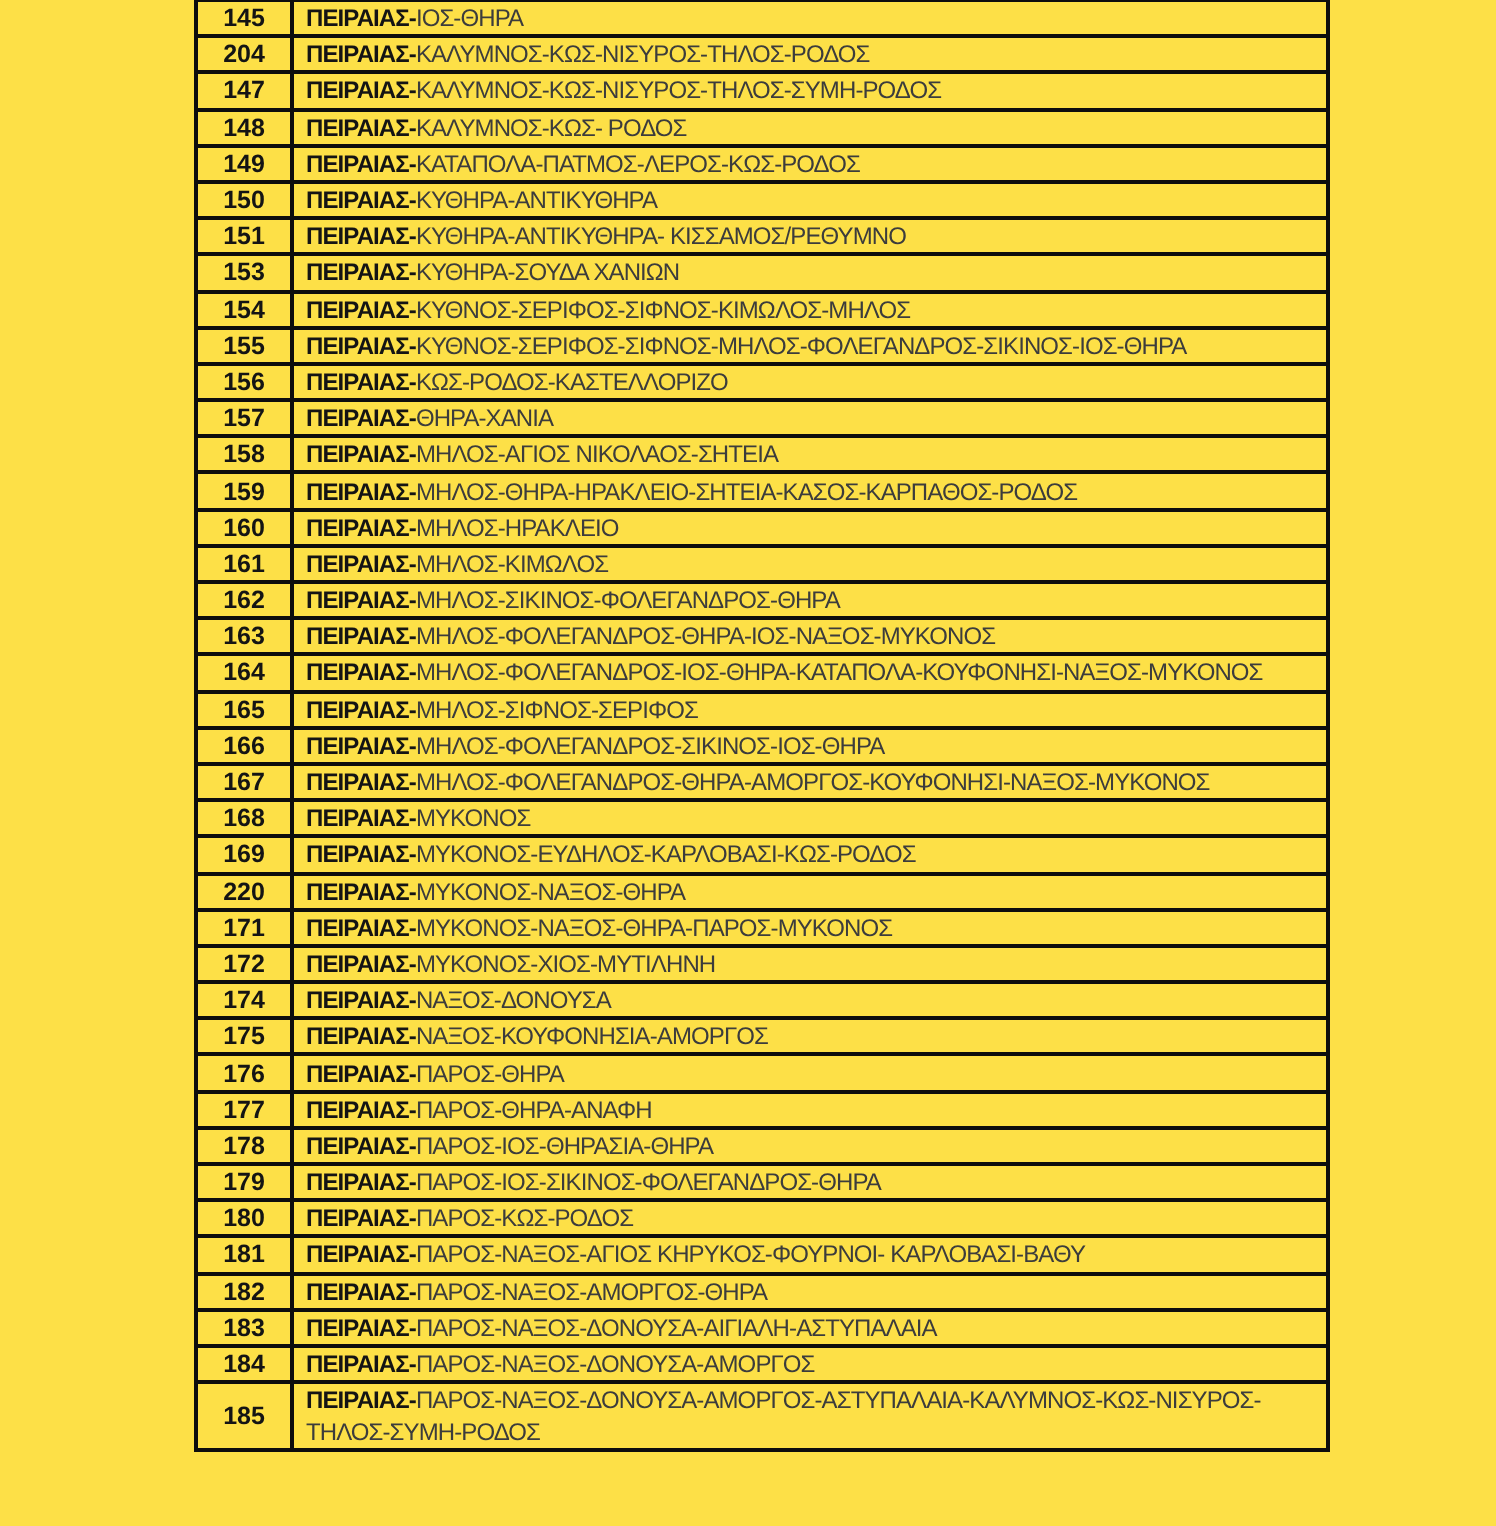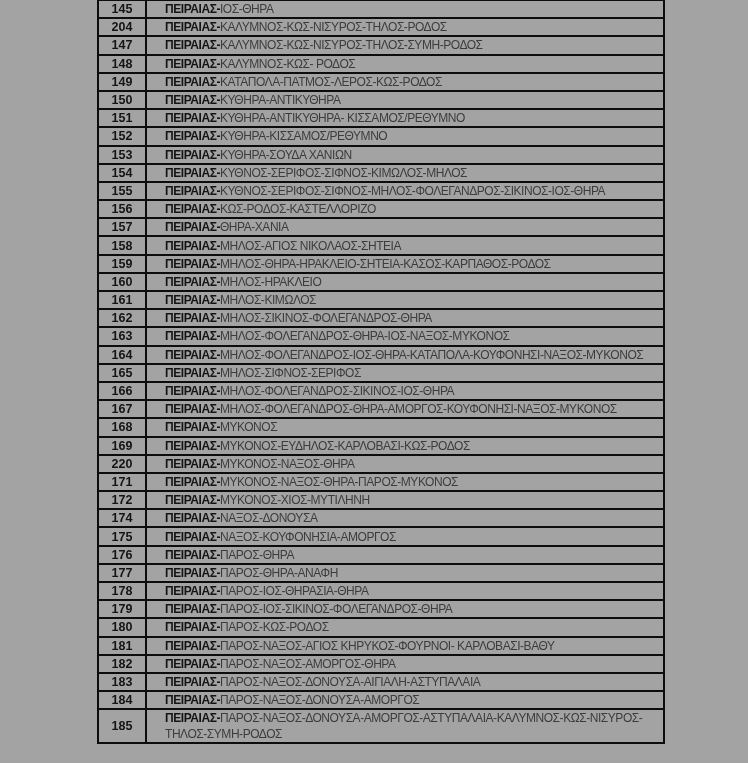--- a/index.html
+++ b/index.html
@@ -13,21 +13,21 @@
     overflow: hidden;
     font-family: "Liberation Sans", sans-serif;
     position: relative;
   }
   .doc-page {
     position: absolute;
     left: 0;
     top: 0;
     width: 748px;
     height: 763px;
-    background: #a3a3a3;
+    background: #fde047;
   }
   table.routes {
     position: absolute;
     left: 97px;
     top: -1px;
     width: 568px;
     border-collapse: collapse;
     table-layout: fixed;
   }
   table.routes td {
@@ -39,21 +39,21 @@
   td.num {
     width: 46px;
     text-align: center;
     font-weight: bold;
     font-size: 12.5px;
     color: #141414;
     letter-spacing: 0;
     padding: 0;
   }
   td.route {
-    padding: 0 4px 0 18px;
+    padding: 0 4px 0 6px;
     font-size: 12px;
     line-height: 16px;
     color: #3c3c3c;
     letter-spacing: -0.45px;
     word-break: normal;
   }
   td.route .origin {
     font-weight: bold;
     color: #141414;
   }
@@ -92,24 +92,20 @@
   <tr>
     <td class="num">150</td>
     <td class="route"><span class="origin">ΠΕΙΡΑΙΑΣ-</span><span class="stops">ΚΥΘΗΡΑ-ΑΝΤΙΚΥΘΗΡΑ</span></td>
   </tr>
 
   <tr>
     <td class="num">151</td>
     <td class="route"><span class="origin">ΠΕΙΡΑΙΑΣ-</span><span class="stops">ΚΥΘΗΡΑ-ΑΝΤΙΚΥΘΗΡΑ- ΚΙΣΣΑΜΟΣ/ΡΕΘΥΜΝΟ</span></td>
   </tr>
 
-  <tr>
-    <td class="num">152</td>
-    <td class="route"><span class="origin">ΠΕΙΡΑΙΑΣ-</span><span class="stops">ΚΥΘΗΡΑ-ΚΙΣΣΑΜΟΣ/ΡΕΘΥΜΝΟ</span></td>
-  </tr>
 
   <tr>
     <td class="num">153</td>
     <td class="route"><span class="origin">ΠΕΙΡΑΙΑΣ-</span><span class="stops">ΚΥΘΗΡΑ-ΣΟΥΔΑ ΧΑΝΙΩΝ</span></td>
   </tr>
 
   <tr>
     <td class="num">154</td>
     <td class="route"><span class="origin">ΠΕΙΡΑΙΑΣ-</span><span class="stops">ΚΥΘΝΟΣ-ΣΕΡΙΦΟΣ-ΣΙΦΝΟΣ-ΚΙΜΩΛΟΣ-ΜΗΛΟΣ</span></td>
   </tr>

